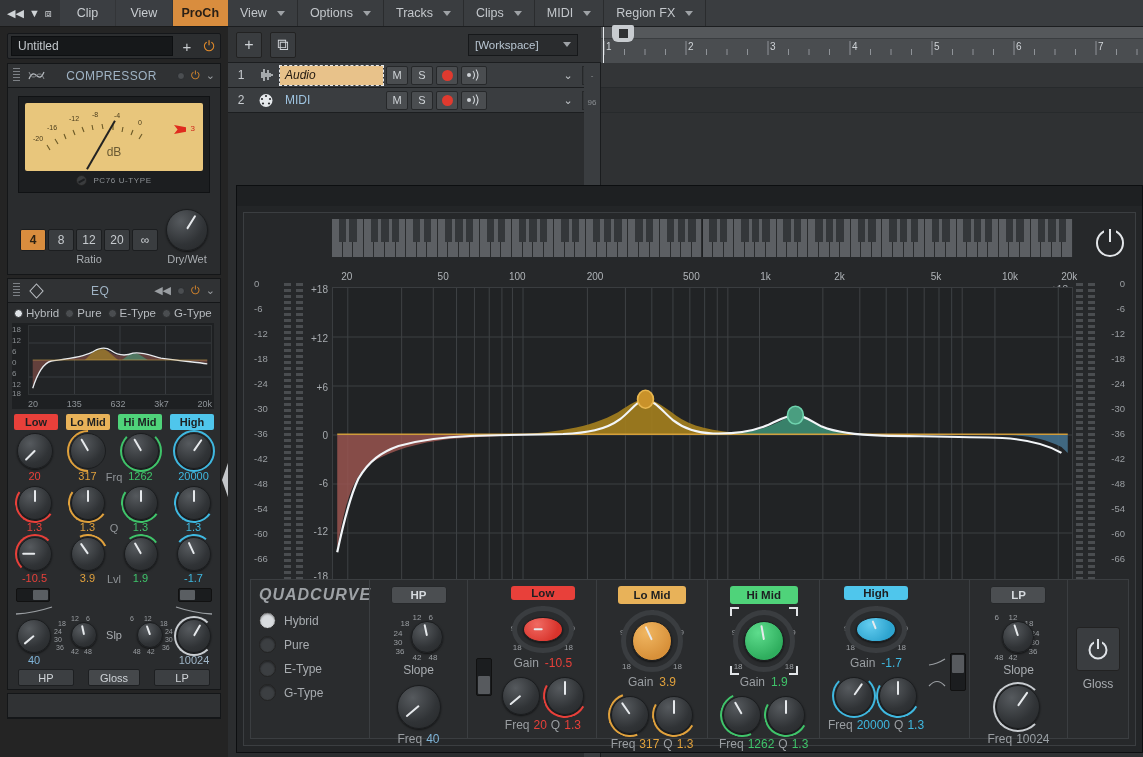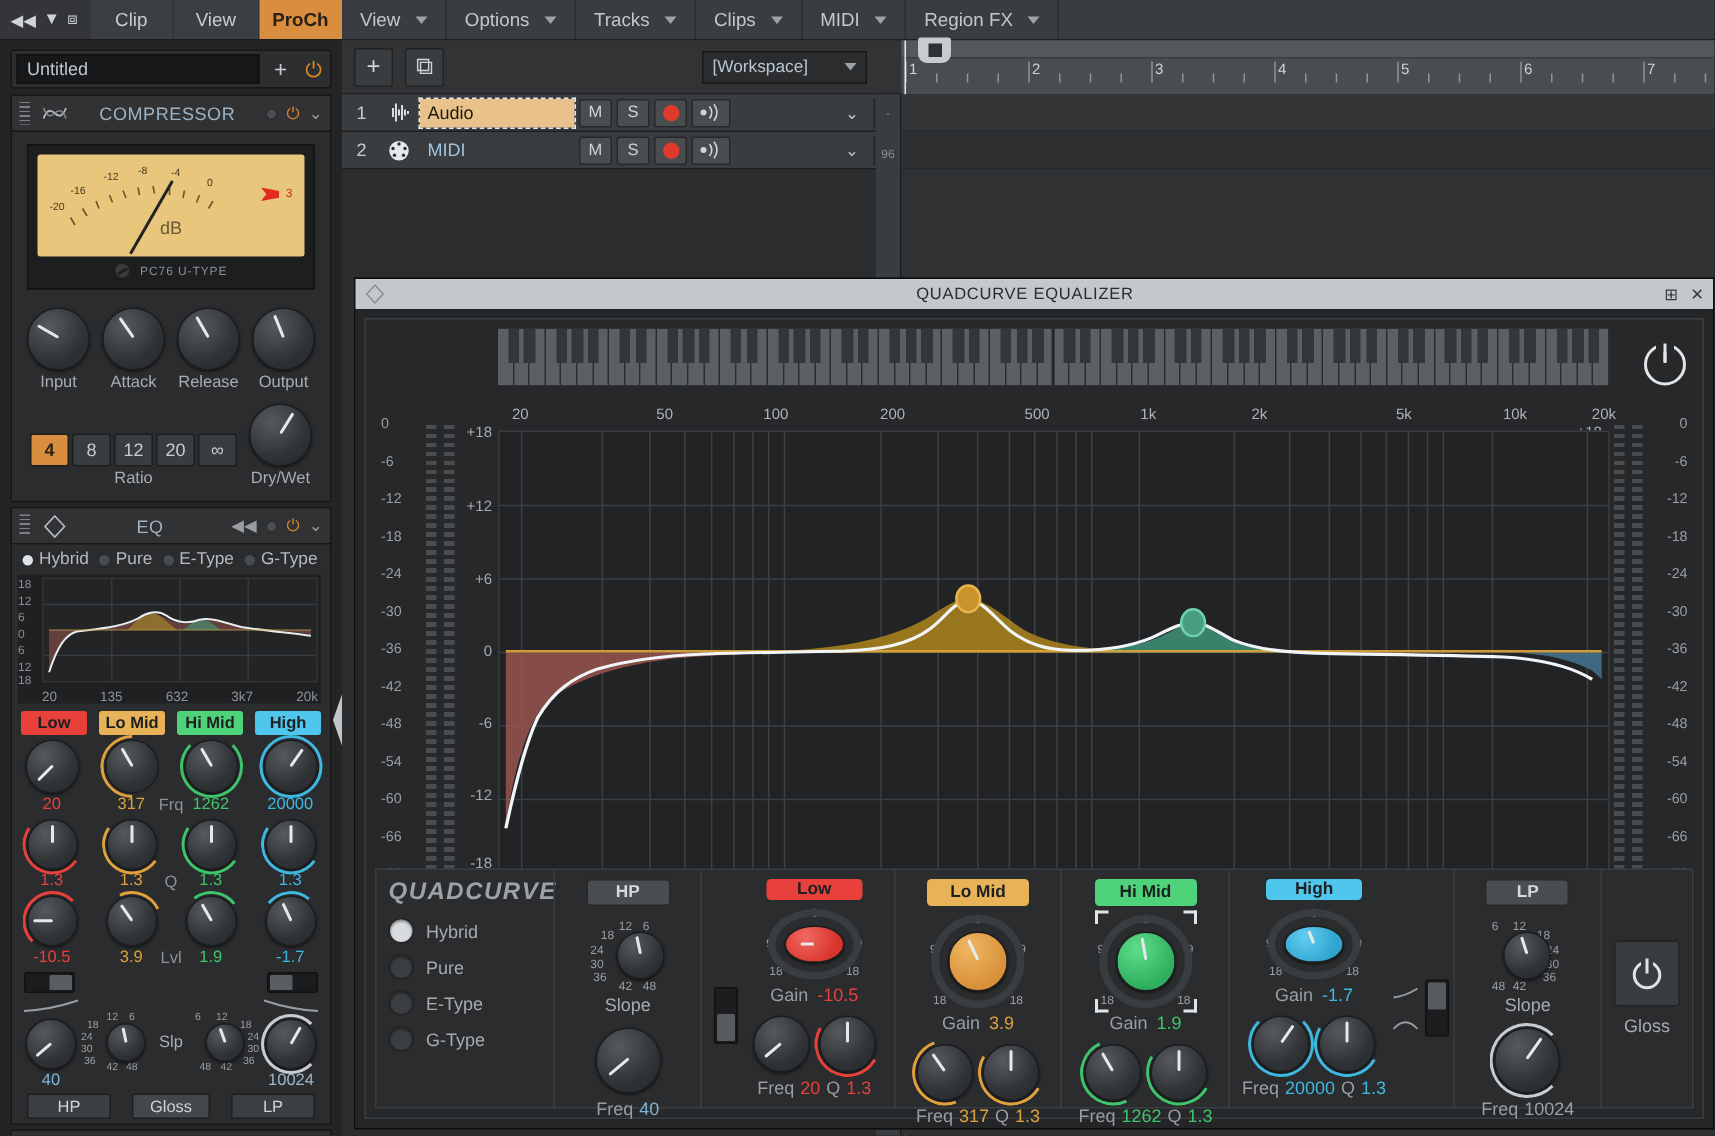--- a/index.html
+++ b/index.html
@@ -138,21 +138,21 @@
   .nowmark i { width:9px; height:9px; background:#2f3133; display:block; }
   .nowline { position:absolute; top:15px; width:1px; background:#e8ecef; }
 
   .tracklist { position:absolute; left:0; top:63px; width:373px; bottom:0; background:#2b2d2f;
                border-right:1px solid #1a1c1e; }
   .trow { height:25px; display:flex; align-items:center; background:#3a3d40; border-bottom:1px solid #1c1e20;
           padding:0 2px; gap:3px; }
   .tnum { width:22px; text-align:center; font-size:12px; color:#c8ccd0; }
   .ticon { width:22px; display:flex; align-items:center; justify-content:center; }
   .tname { width:103px; height:19px; display:flex; align-items:center; padding-left:5px; font-size:12px; }
-  .tname.sel { background:#e8c28a; color:#201810; outline:1px dashed #e6e9ec; }
+  .tname.sel { background:#e8c28a; color:#201810; outline:1px dashed #e6e9ec;font-style:italic; }
   .tname.plain { color:#9fc4e0; }
   .msbtn { width:22px; height:19px; background:#4a4d50; border:1px solid #26282a; font-size:11px;
            display:flex; align-items:center; justify-content:center; color:#cfd3d7; border-radius:2px; }
   .recbtn { width:22px; height:19px; background:#4a4d50; border:1px solid #26282a; border-radius:2px;
             display:flex; align-items:center; justify-content:center; }
   .recdot { width:11px; height:11px; border-radius:50%; background:#e03a2f; }
   .iobtn { width:26px; height:19px; background:#4a4d50; border:1px solid #26282a; border-radius:2px;
            display:flex; align-items:center; justify-content:center; color:#cfd3d7; font-size:10px; }
   .tspacer { flex:1; }
   .tchev { width:22px; text-align:center; color:#c0c4c8; font-size:11px; }
@@ -301,46 +301,20 @@
             <div class="needle"></div>
             <div class="redflag"></div>
             <div class="db">dB</div>
           </div>
           <div class="vufoot">
             <div class="vuscrew"></div>
             <div class="vulabel">PC76 U-TYPE</div>
           </div>
         </div>
 
-        <div class="krow">
-          <div class="kcell">
-            <div class="knob" style="width:42px;height:42px">
-                <i class="ind" style="transform:rotate(-60deg)"></i>
-              </div>
-            <div class="klab">Input</div>
-          </div>
-          <div class="kcell">
-            <div class="knob" style="width:42px;height:42px">
-                <i class="ind" style="transform:rotate(-35deg)"></i>
-              </div>
-            <div class="klab">Attack</div>
-          </div>
-          <div class="kcell">
-            <div class="knob" style="width:42px;height:42px">
-                <i class="ind" style="transform:rotate(-30deg)"></i>
-              </div>
-            <div class="klab">Release</div>
-          </div>
-          <div class="kcell">
-            <div class="knob" style="width:42px;height:42px">
-                <i class="ind" style="transform:rotate(-22deg)"></i>
-              </div>
-            <div class="klab">Output</div>
-          </div>
-        </div>
 
         <div class="ratiorow">
           <div>
             <div class="ratiobtns">
               <div class="rbtn on">4</div>
               <div class="rbtn">8</div>
               <div class="rbtn">12</div>
               <div class="rbtn">20</div>
               <div class="rbtn">∞</div>
             </div>
@@ -761,30 +735,20 @@
       <div style="margin-top:18px">96</div>
     </div>
 
     <div class="clipsarea">
       <div class="lane"></div>
       <div class="lane b"></div>
     </div>
   </div>
 
   <div class="plugin">
-    <div class="plugtitle">
-      <svg width="14" height="14" viewBox="0 0 14 14">
-          <path d="M7 1 L12.5 7 L7 13 L1.5 7 Z" stroke="#8b8e91" fill="none" stroke-width="1"></path>
-        </svg>
-      <div class="t">QUADCURVE EQUALIZER</div>
-      <div class="plugicons">
-        <span>⊞</span>
-        <span>✕</span>
-      </div>
-    </div>
 
     <div class="plugbody">
       <div class="plugpanel">
 
         <div class="kbwrap">
           <div class="keys" id="keys">
               <div class="wkey" style="left: 0%; width: 1.42857%;"></div>
               <div class="wkey" style="left: 1.42857%; width: 1.42857%;"></div>
               <div class="wkey" style="left: 2.85714%; width: 1.42857%;"></div>
               <div class="wkey" style="left: 4.28571%; width: 1.42857%;"></div>

